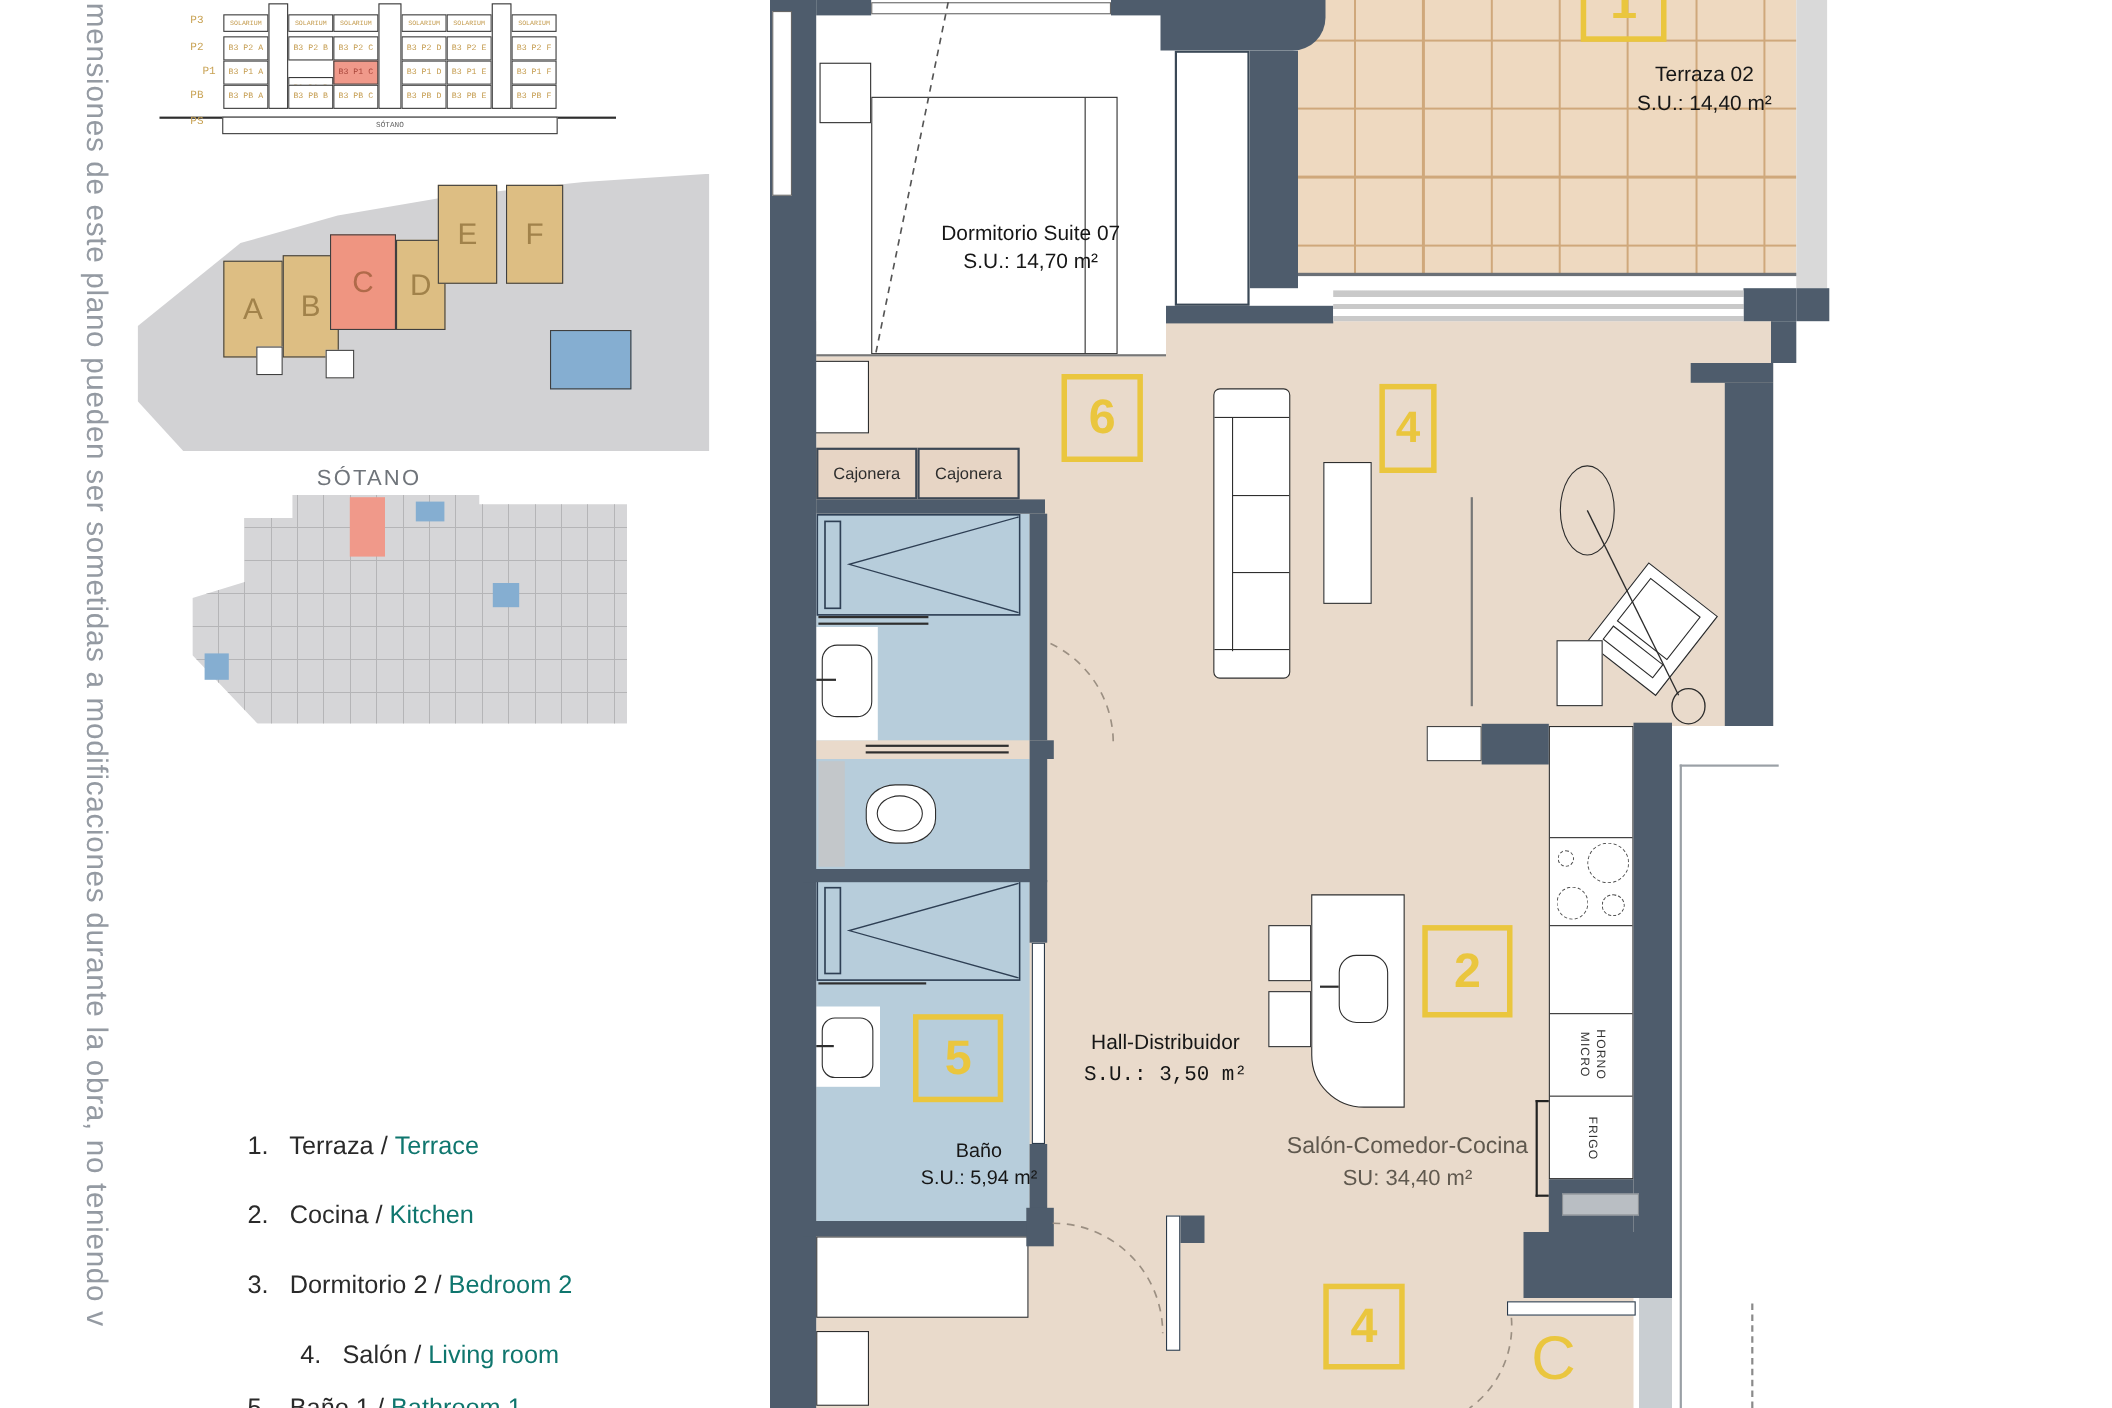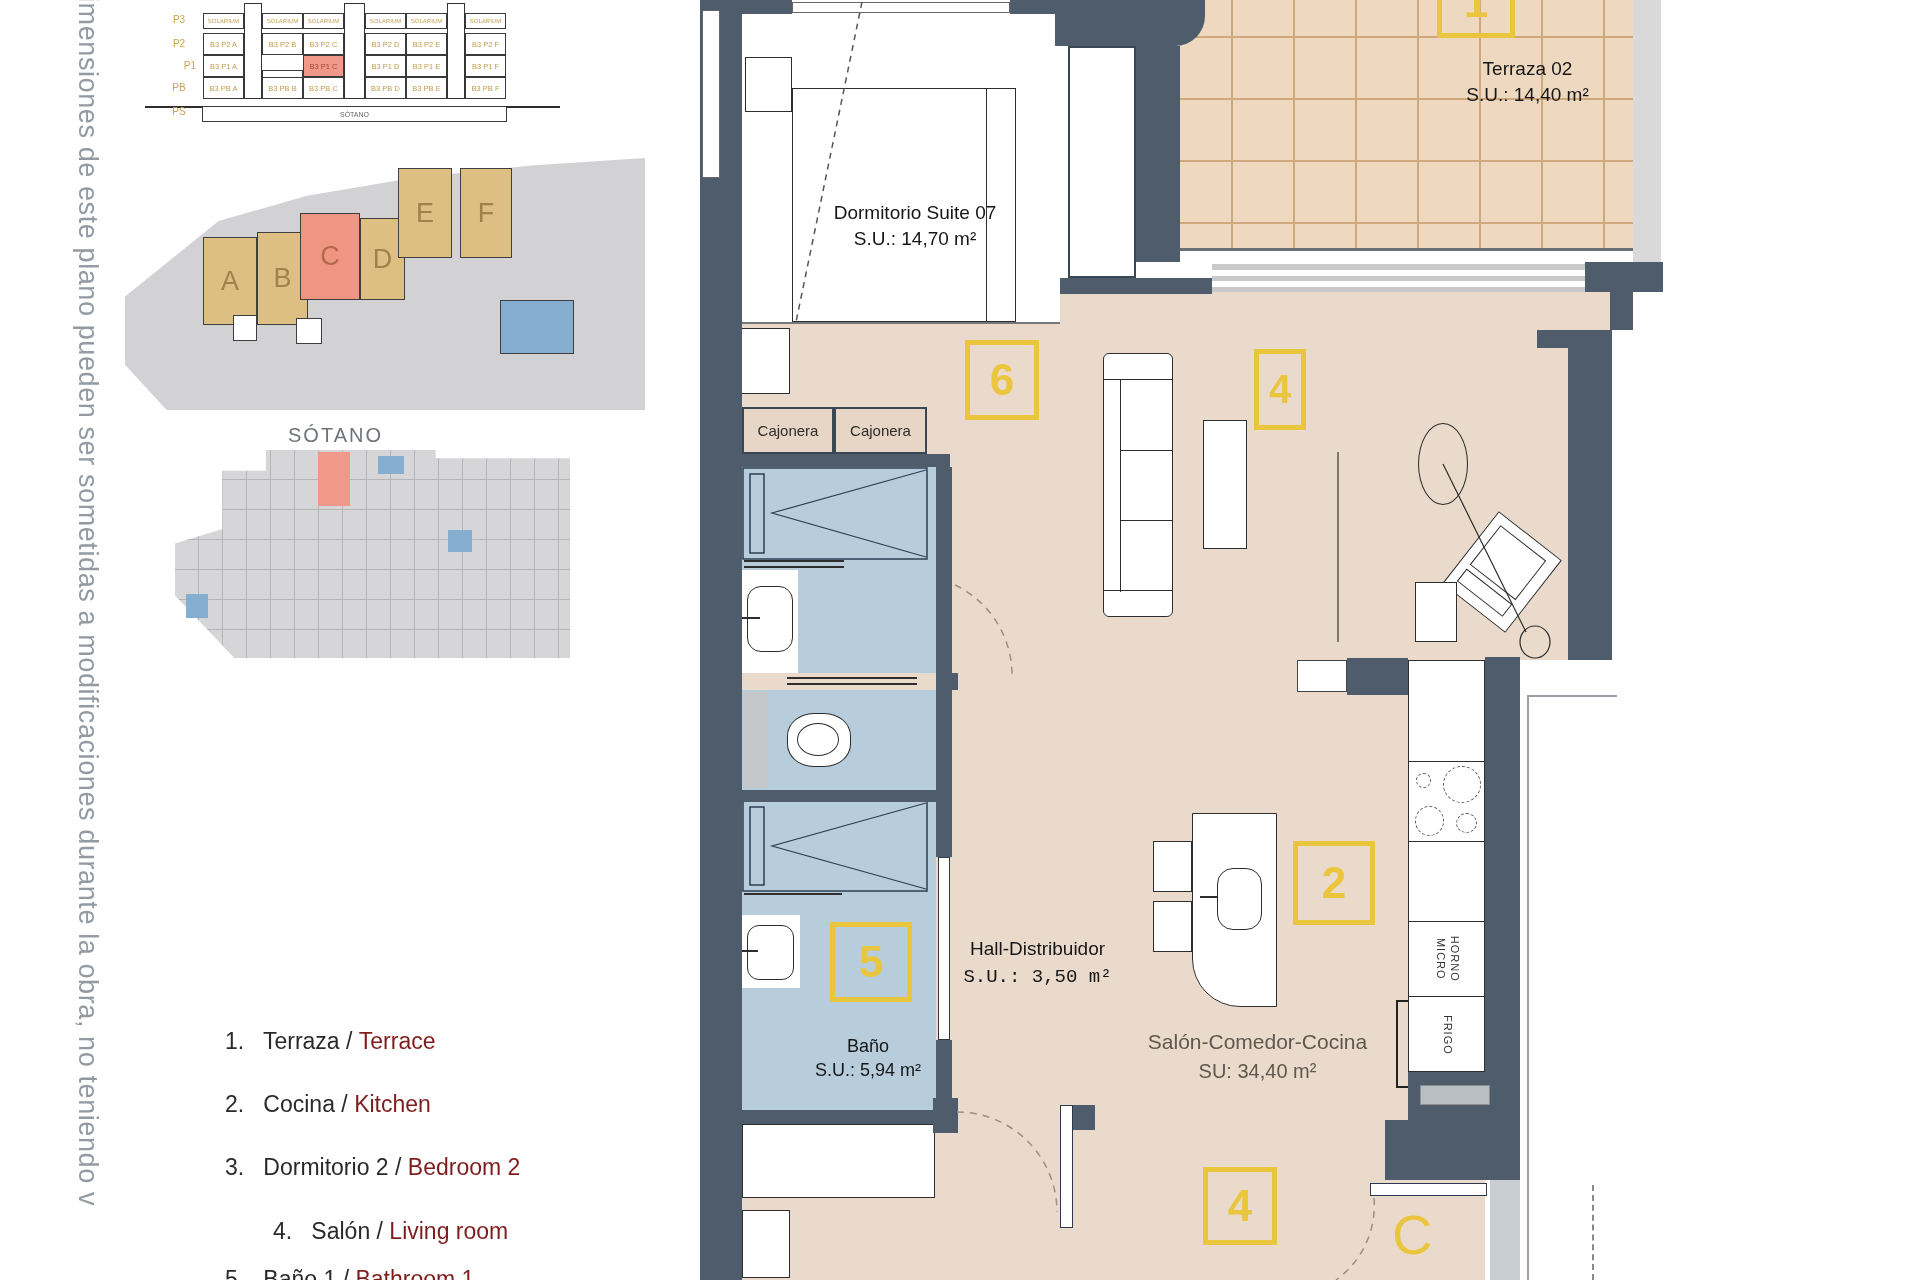--- a/index.html
+++ b/index.html
@@ -4,42 +4,42 @@
 <style>
   html,body{margin:0;padding:0;background:#fff;font-family:"Liberation Sans",sans-serif;}
   .canvas{position:relative;width:1920px;height:1280px;background:#fff;overflow:hidden;}
   .abs{position:absolute;}
   .wall{position:absolute;background:#4e5c6c;}
   .floor{position:absolute;background:#e9dacb;}
   .wet{position:absolute;background:#b7cddb;}
   .wfurn{position:absolute;background:#fff;border:1.5px solid #2e2e2e;box-sizing:border-box;}
   .box{position:absolute;border:5px solid #eac63e;color:#eac63e;display:flex;align-items:center;justify-content:center;
        font-size:44px;font-weight:600;box-sizing:border-box;background:transparent;}
-  .rlabel{position:absolute;color:#161616;font-size:19px;text-align:center;white-space:nowrap;}
+  .rlabel{position:absolute;color:#161616;font-size:19px;text-align:center;white-space:nowrap;margin-left:22px;}
   .graylabel{color:#5f584e;}
   .cell{position:absolute;border:1px solid #3a3a3a;display:flex;align-items:center;justify-content:center;
         color:#c49b4d;background:#fff;box-sizing:border-box;overflow:hidden;}
   .tower{position:absolute;background:#fff;border:1px solid #333;box-sizing:border-box;}
   .bldg{position:absolute;background:#ddbe83;border:1.5px solid #3f3f3f;box-sizing:border-box;
         display:flex;align-items:center;justify-content:center;color:#a1824a;font-size:27px;}
   .ln{position:absolute;background:#2e2e2e;}
   .legend-row{position:absolute;font-size:23px;color:#2a2a2a;white-space:nowrap;}
-  .legend-en{color:#7f1d1d;}
+  .legend-en{color:#0f766e;}
   .dashedc{position:absolute;border:1.5px dashed #555;border-radius:50%;box-sizing:border-box;}
   .vtext{display:block;transform:rotate(90deg);white-space:nowrap;font-size:11px;color:#333;letter-spacing:1px;text-align:center;line-height:1.25;}
 </style>
 </head>
 <body>
 
 <div class="canvas">
 
   <div class="abs" style="left:72px;top:-4px;height:1290px;writing-mode:vertical-rl;text-orientation:sideways;
               font-size:27px;color:#949aa2;letter-spacing:0.6px;overflow:hidden;">imensiones de este plano pueden ser sometidas a modificaciones durante la obra, no teniendo v</div>
 
-  <div class="abs" style="left:0;top:0;width:660px;height:140px;">
+  <div class="abs" style="left:0;top:0;width:660px;height:140px;font-family:Liberation Mono, monospace;">
     <div class="ln" style="left:145px;top:106px;width:415px;height:2px;"></div>
     <div class="abs" style="left:162px;top:14px;width:34px;font-size:10px;color:#c8a253;text-align:center;">P3</div>
     <div class="abs" style="left:162px;top:38px;width:34px;font-size:10px;color:#c8a253;text-align:center;">P2</div>
     <div class="abs" style="left:162px;top:60px;width:34px;font-size:10px;color:#c8a253;text-align:right;">P1</div>
     <div class="abs" style="left:162px;top:82px;width:34px;font-size:10px;color:#c8a253;text-align:center;">PB</div>
     <div class="abs" style="left:162px;top:106px;width:34px;font-size:10px;color:#c8a253;text-align:center;">PS</div>
 
     <div class="cell" style="left:203px;top:13px;width:41px;height:16px;font-size:6px;">SOLARIUM</div>
     <div class="cell" style="left:262px;top:13px;width:41px;height:16px;font-size:6px;">SOLARIUM</div>
     <div class="cell" style="left:303px;top:13px;width:41px;height:16px;font-size:6px;">SOLARIUM</div>

